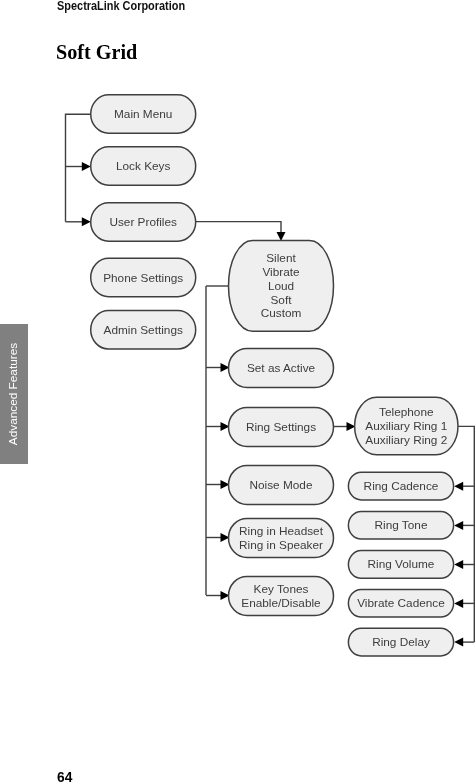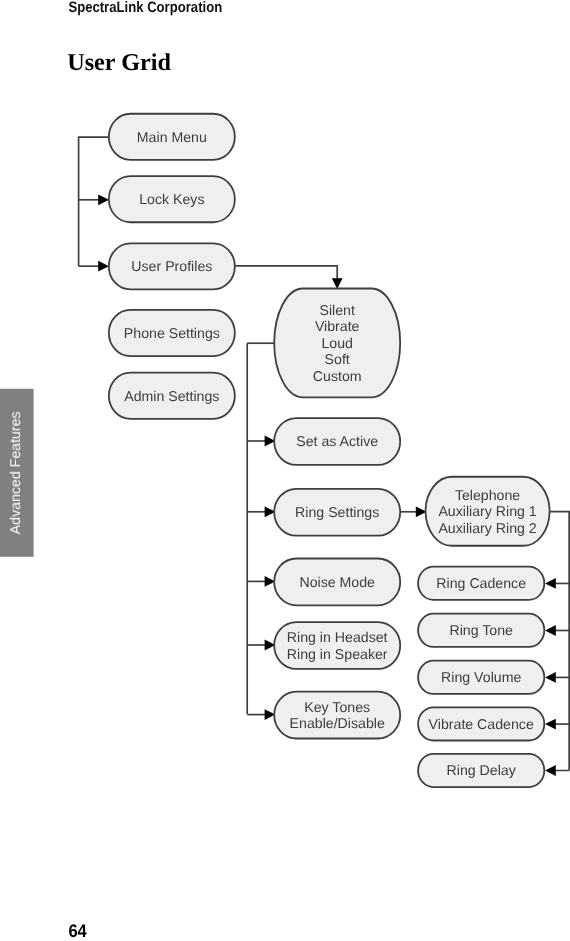--- a/index.html
+++ b/index.html
@@ -25,21 +25,21 @@
   svg#diagram{position:absolute;left:0;top:0;width:475px;height:784px;
               transform:translateZ(0);}
   .nodetext{font-family:"Liberation Sans",sans-serif;fill:#3d3d3d;
             text-anchor:middle;}
 </style>
 </head>
 <body>
 
 <div id="page">
   <div class="hdr">SpectraLink Corporation</div>
-  <div class="title">User Grid</div>
+  <div class="title">Soft Grid</div>
   <div class="tab">
     <span>Advanced Features</span>
   </div>
   <div class="pagenum">64</div>
   <svg id="diagram" viewBox="0 0 475 784">
       <g></g>
       <g>
         <g>
           <path d="M 90.8 114.3 L 65.5 114.3 L 65.5 221.8" fill="none" stroke="#3f3f3f" stroke-width="1.4" stroke-linecap="butt" stroke-linejoin="miter"></path>
         </g>

